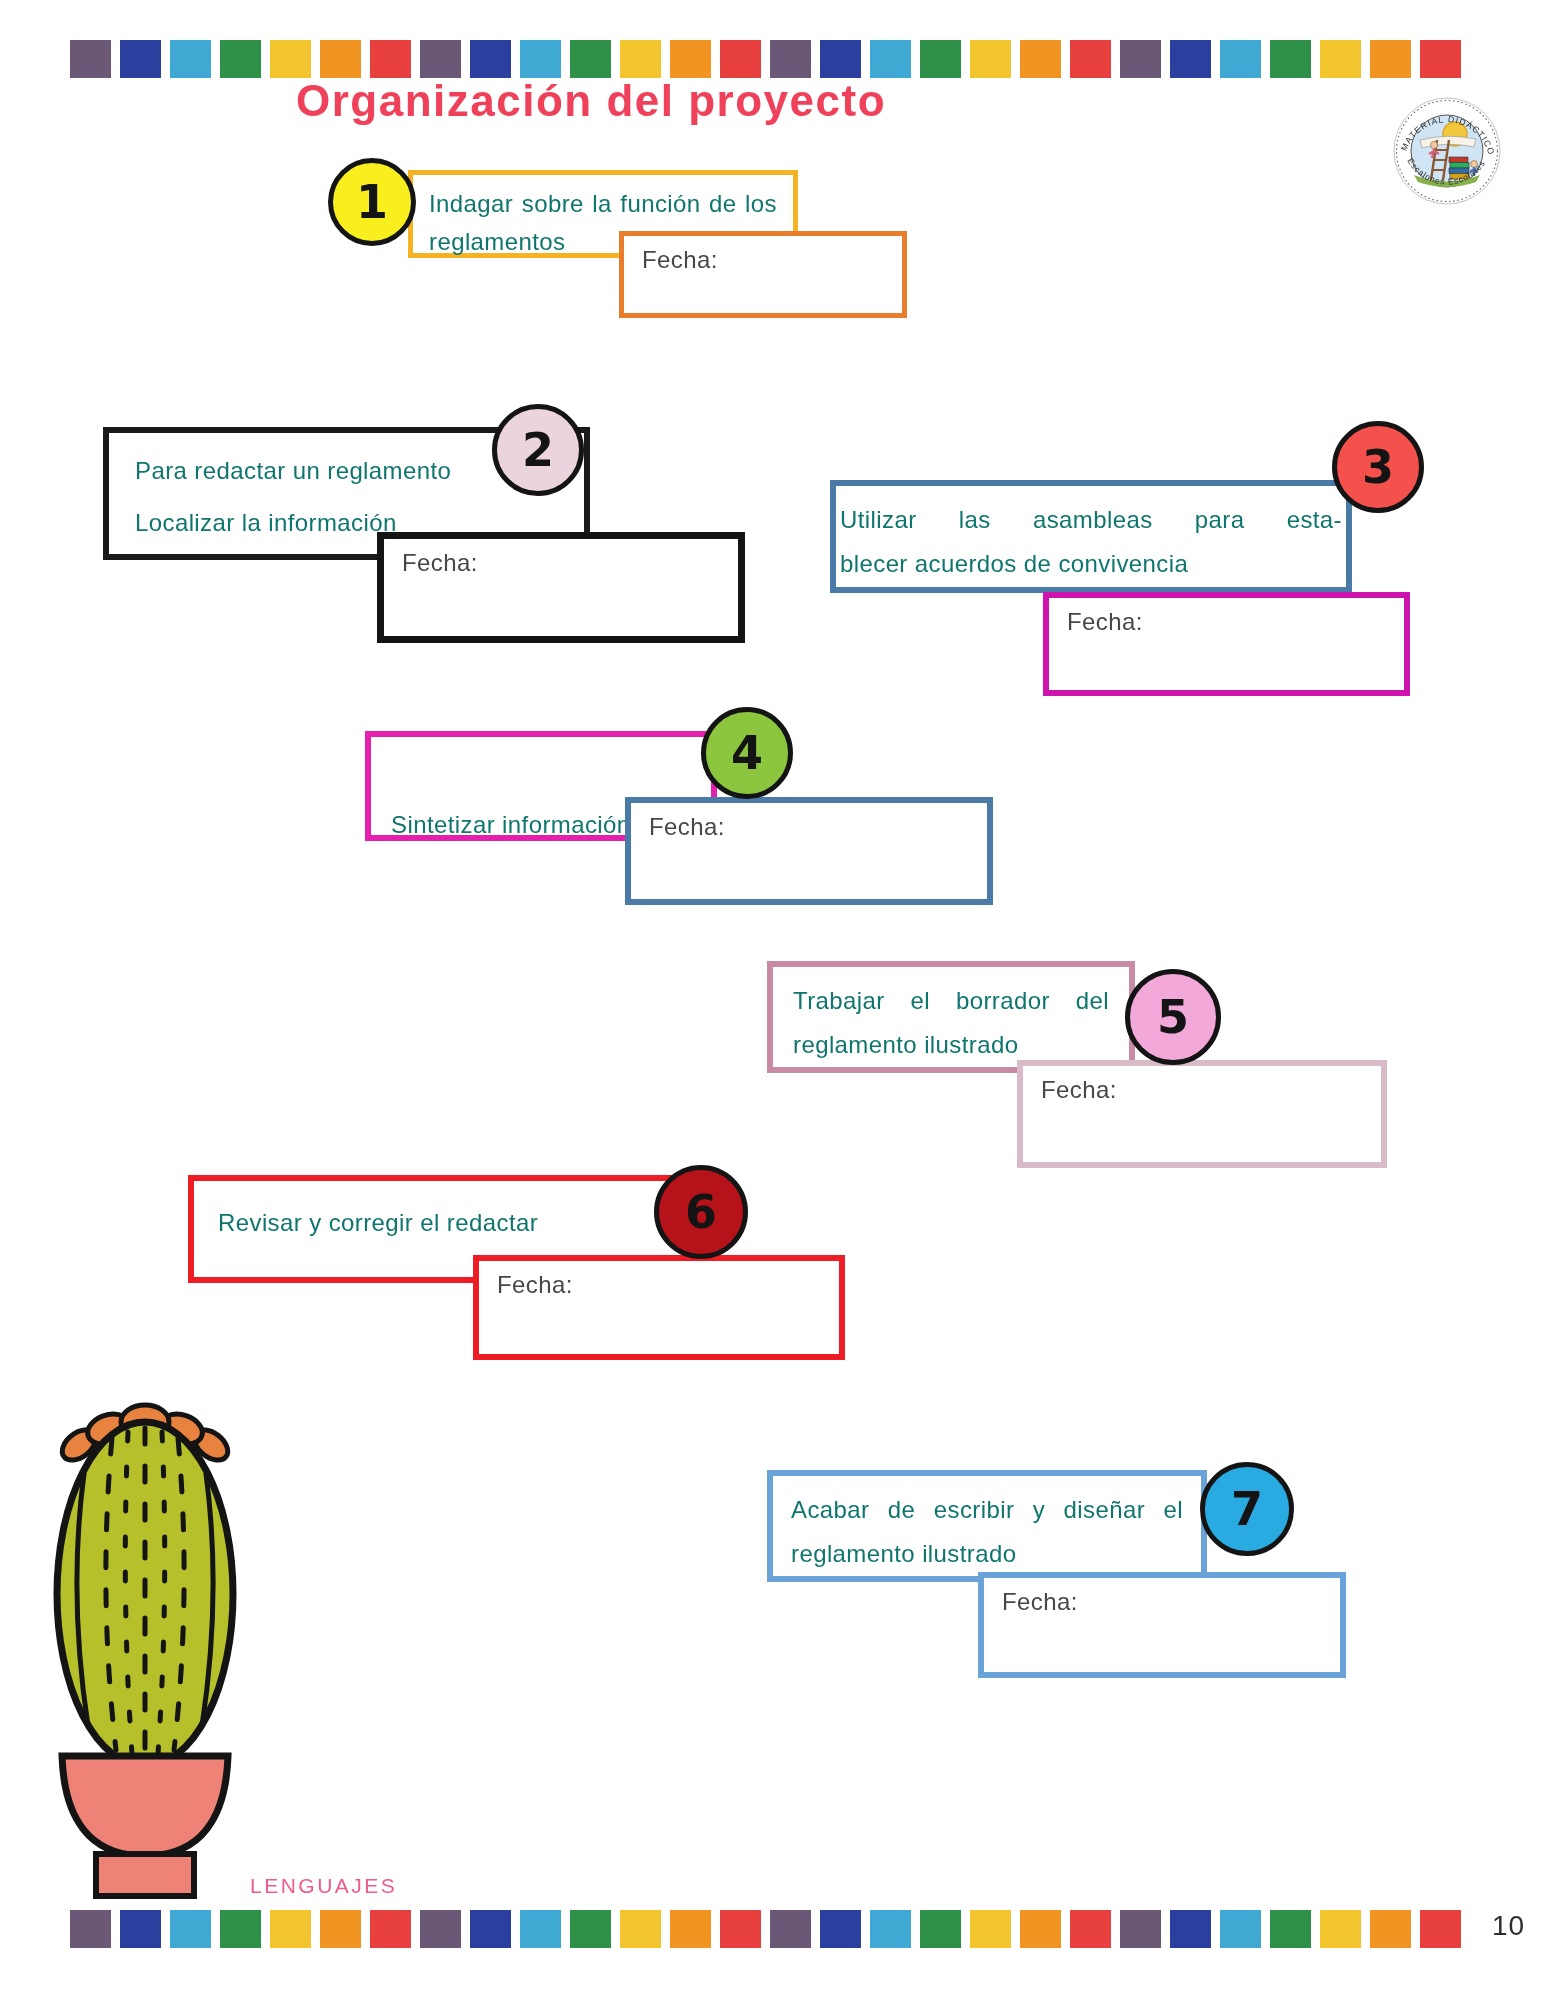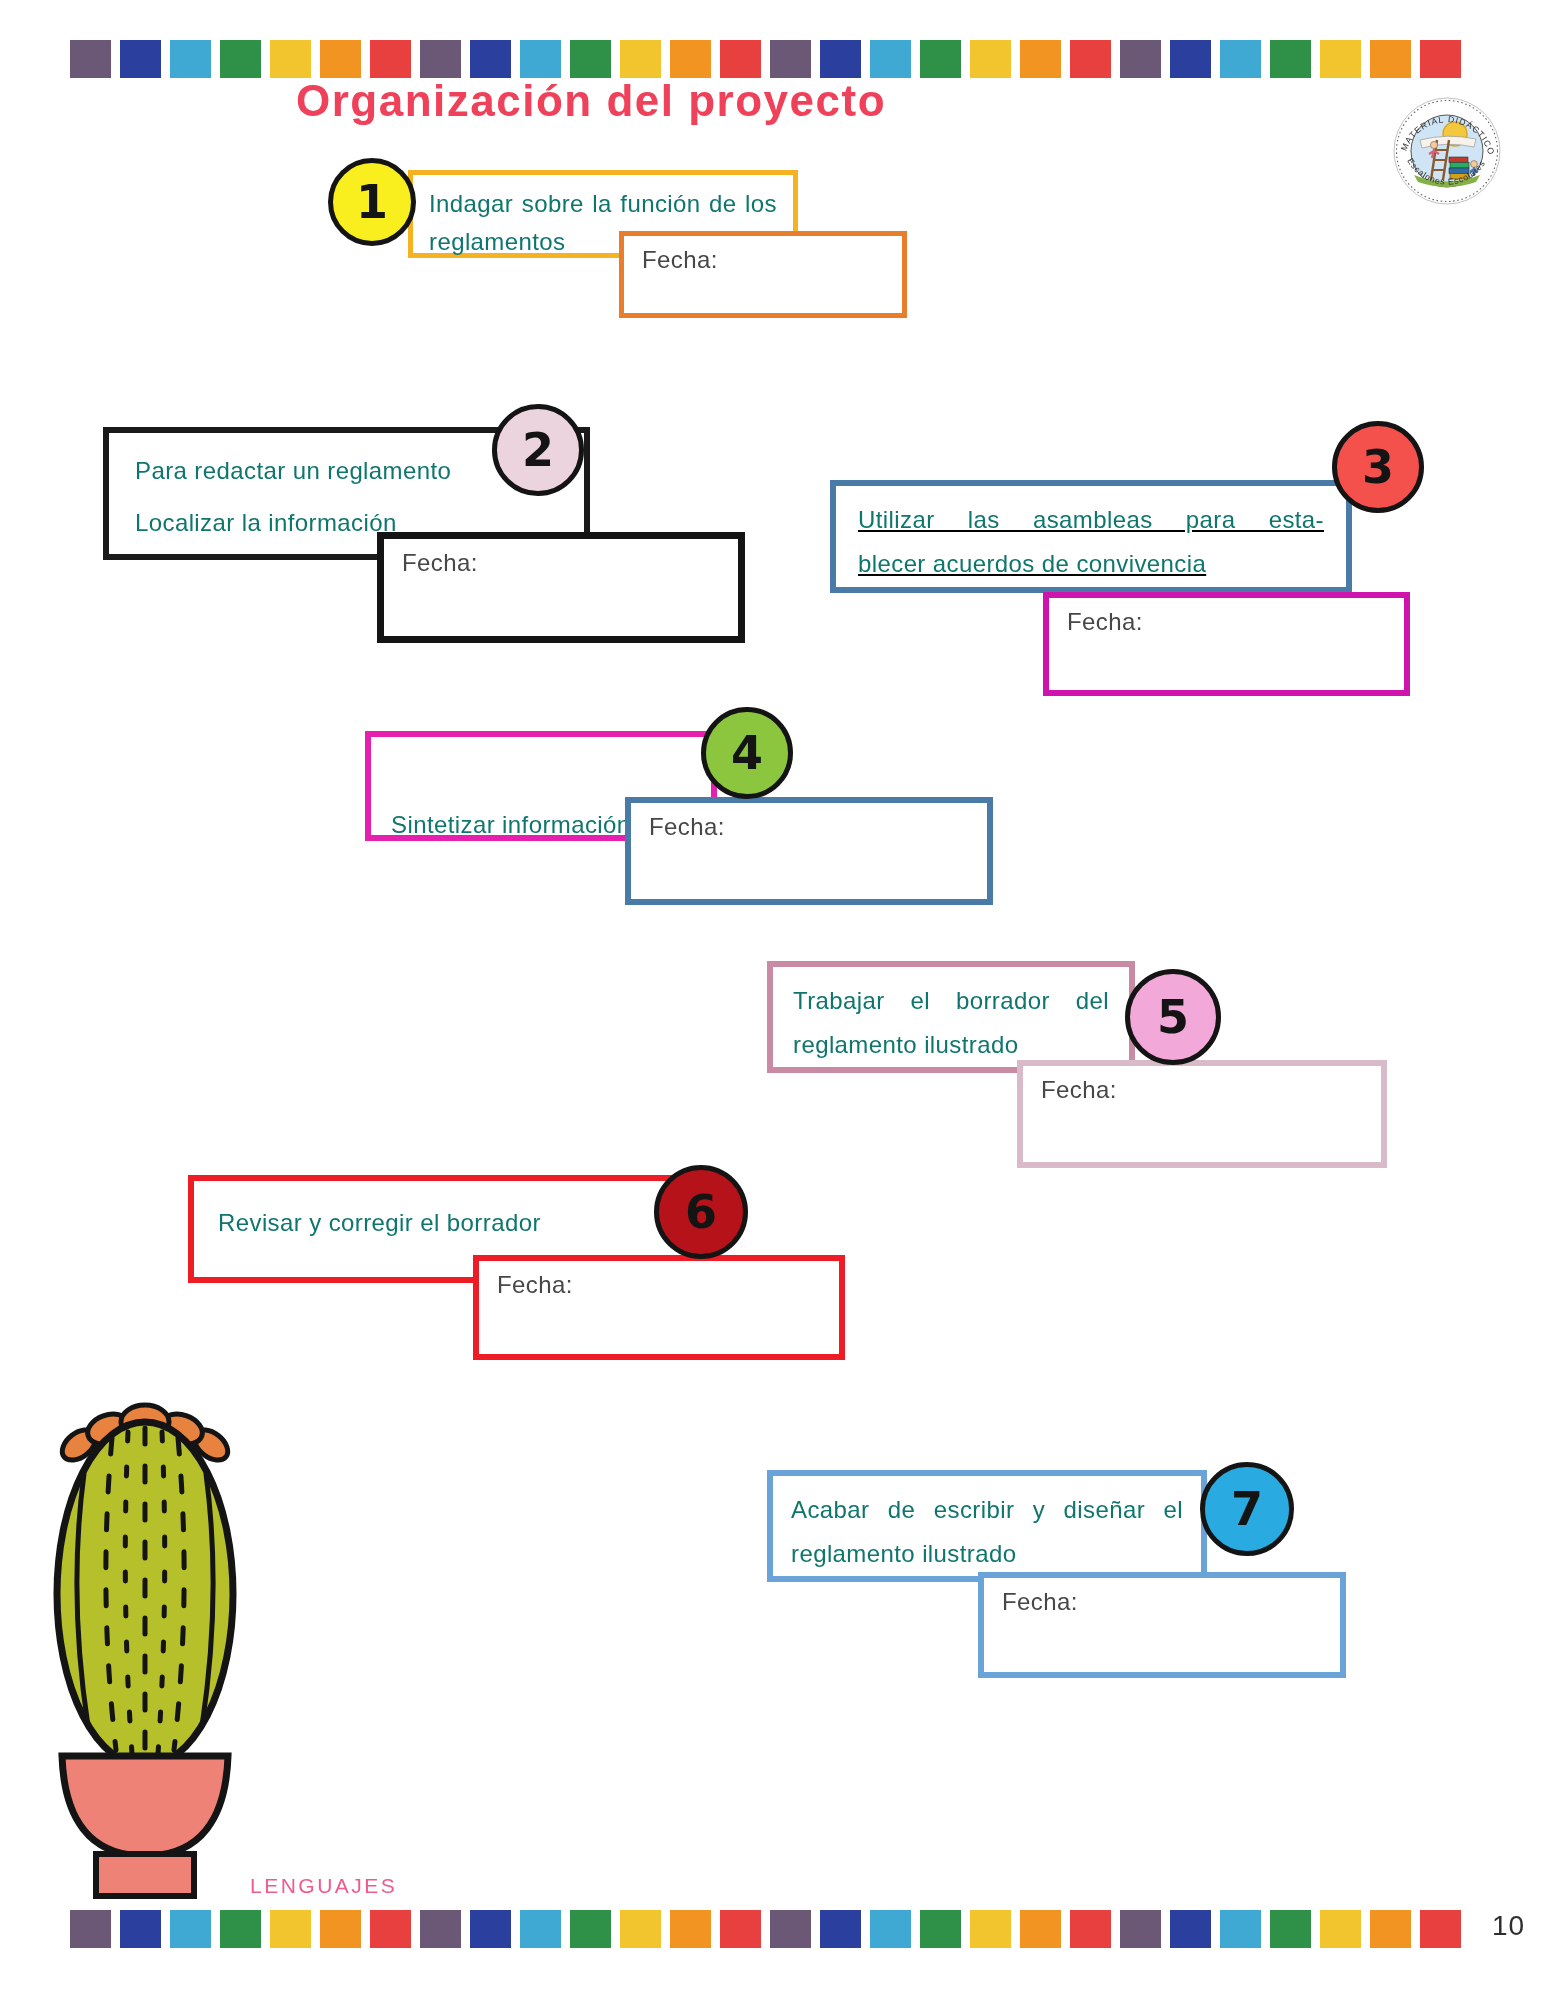--- a/index.html
+++ b/index.html
@@ -39,21 +39,21 @@
   .b1 .line { line-height: 38px; }
   .f1 { left: 619px; top: 231px; width: 288px; height: 87px; border-width: 5px; }
   .c1 { left: 328px; top: 158px; width: 88px; height: 88px; }
   
   .b2 { left: 103px; top: 427px; width: 487px; height: 133px; border-width: 6px; padding: 12px 26px 0; }
   .b2 .line { line-height: 52px; }
   .c2 { left: 492px; top: 404px; width: 92px; height: 92px; }
   .conn2 { position: absolute; left: 534px; top: 492px; width: 8px; height: 46px; background: #141414; z-index: 0; }
   .f2 { left: 377px; top: 532px; width: 368px; height: 111px; border-width: 7px; border-color: #141414; }
   
-  .b3 { left: 830px; top: 480px; width: 522px; height: 113px; border-width: 6px; padding: 12px 22px 0; text-decoration: underline; }
+  .b3 { left: 830px; top: 480px; width: 522px; height: 113px; border-width: 6px; padding: 12px 4px 0; }
   .b3 .line { line-height: 44px; }
   .c3 { left: 1332px; top: 421px; width: 92px; height: 92px; }
   .f3 { left: 1043px; top: 592px; width: 367px; height: 104px; }
   
   .b4 { left: 365px; top: 731px; width: 352px; height: 110px; border-width: 6px; padding: 22px 20px 0; }
   .b4 .line { line-height: 44px; margin-top: 44px; }
   .c4 { left: 701px; top: 707px; width: 92px; height: 92px; }
   .f4 { left: 625px; top: 797px; width: 368px; height: 108px; }
   
   .b5 { left: 767px; top: 961px; width: 368px; height: 112px; border-width: 6px; padding: 12px 20px 0; }
@@ -200,21 +200,21 @@
     <div class="line">reglamento ilustrado</div>
   </div>
   <div class="fbox f5" style="border-color: rgb(217, 186, 200);">
     <span class="flabel">Fecha:</span>
   </div>
   <div class="circle c5" style="background: rgb(243, 168, 218);">
     <span>5</span>
   </div>
 
   <div class="tbox b6" style="border-color: rgb(238, 28, 37);">
-    <div class="line">Revisar y corregir el borrador</div>
+    <div class="line">Revisar y corregir el redactar</div>
   </div>
   <div class="fbox f6" style="border-color: rgb(238, 28, 37);">
     <span class="flabel">Fecha:</span>
   </div>
   <div class="circle c6" style="background: rgb(181, 18, 25);">
     <span>6</span>
   </div>
 
   <div class="tbox b7" style="border-color: rgb(106, 163, 216);">
     <div class="line jl">Acabar de escribir y diseñar el</div>

